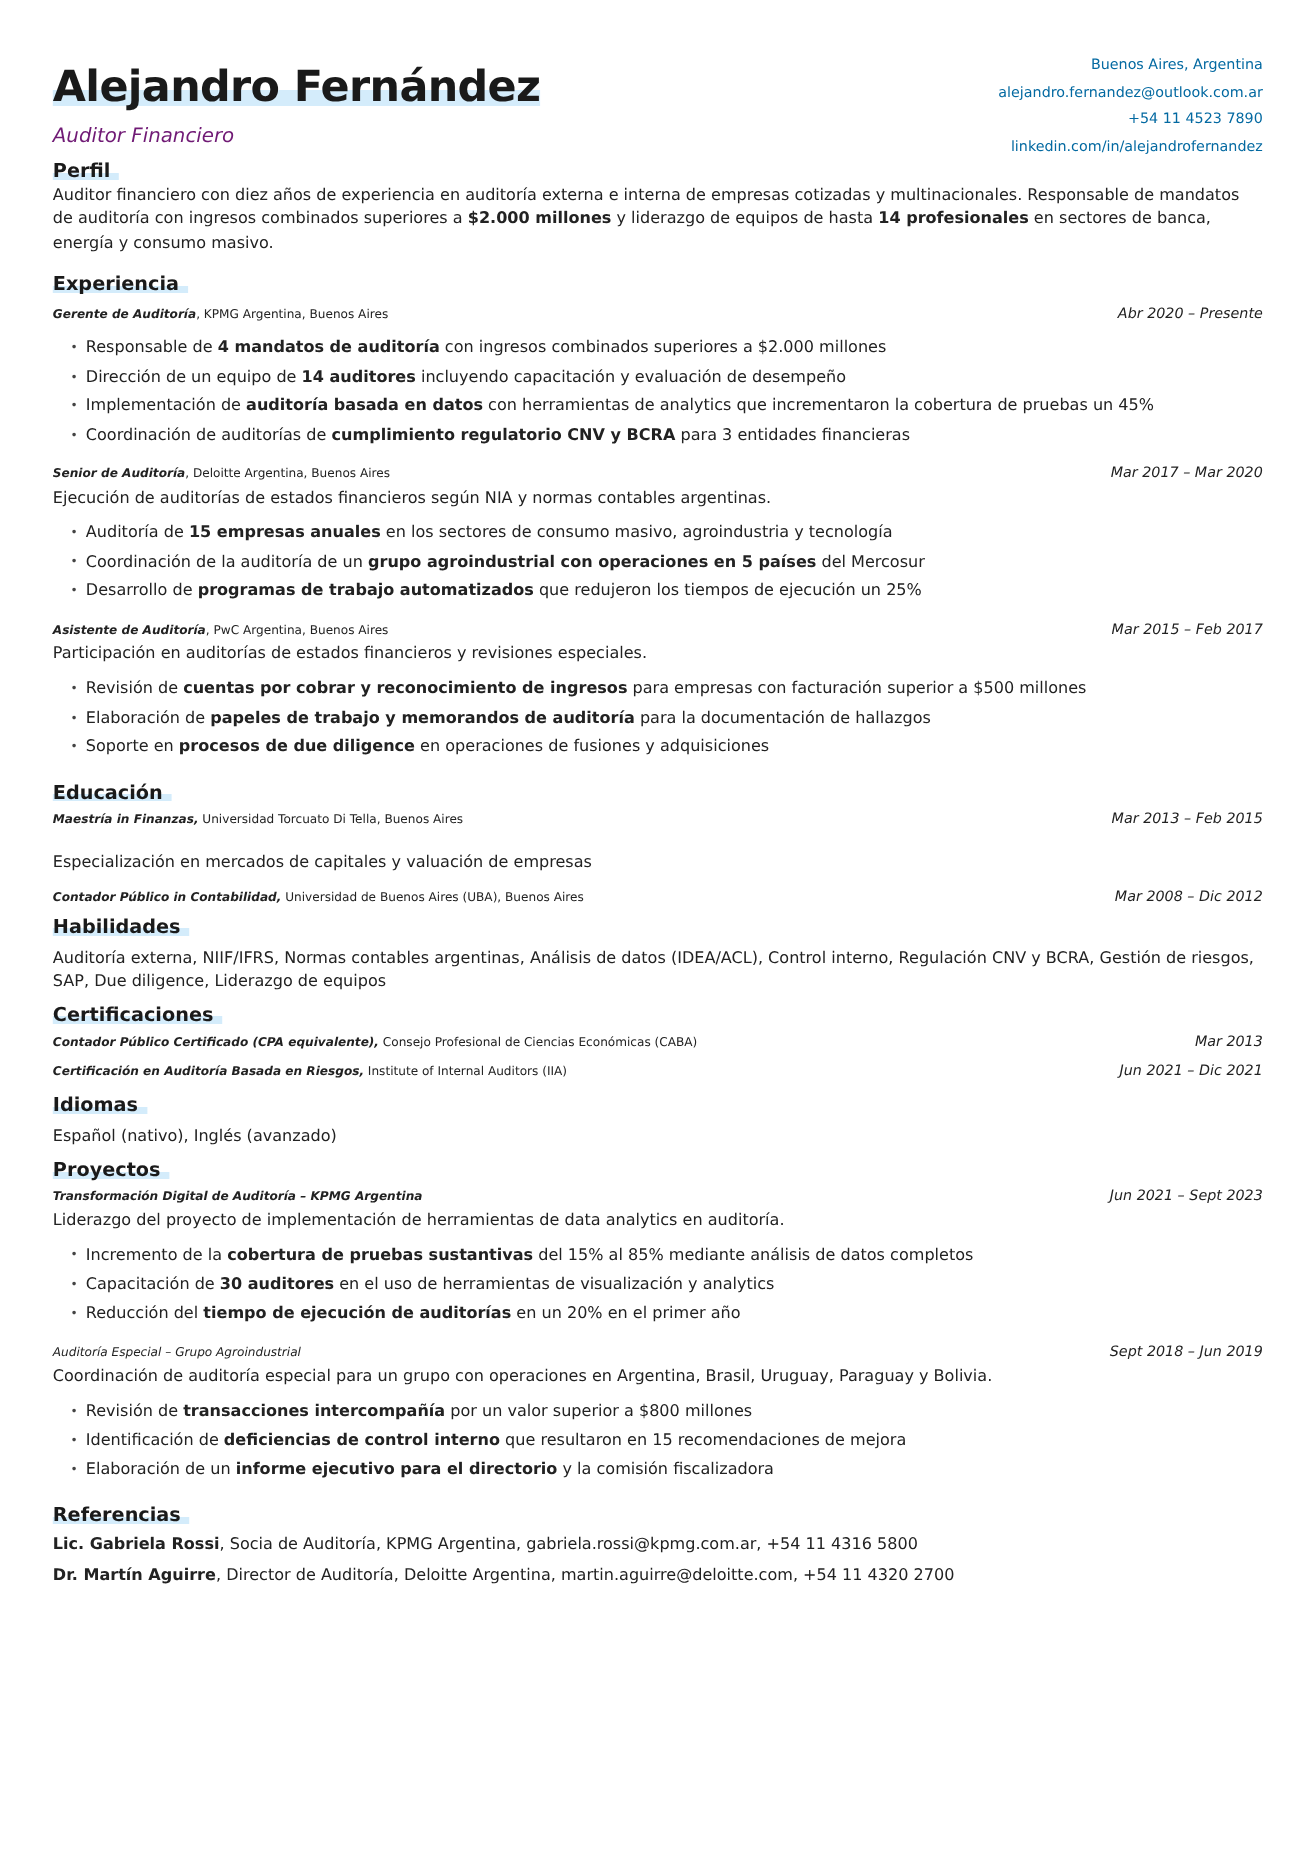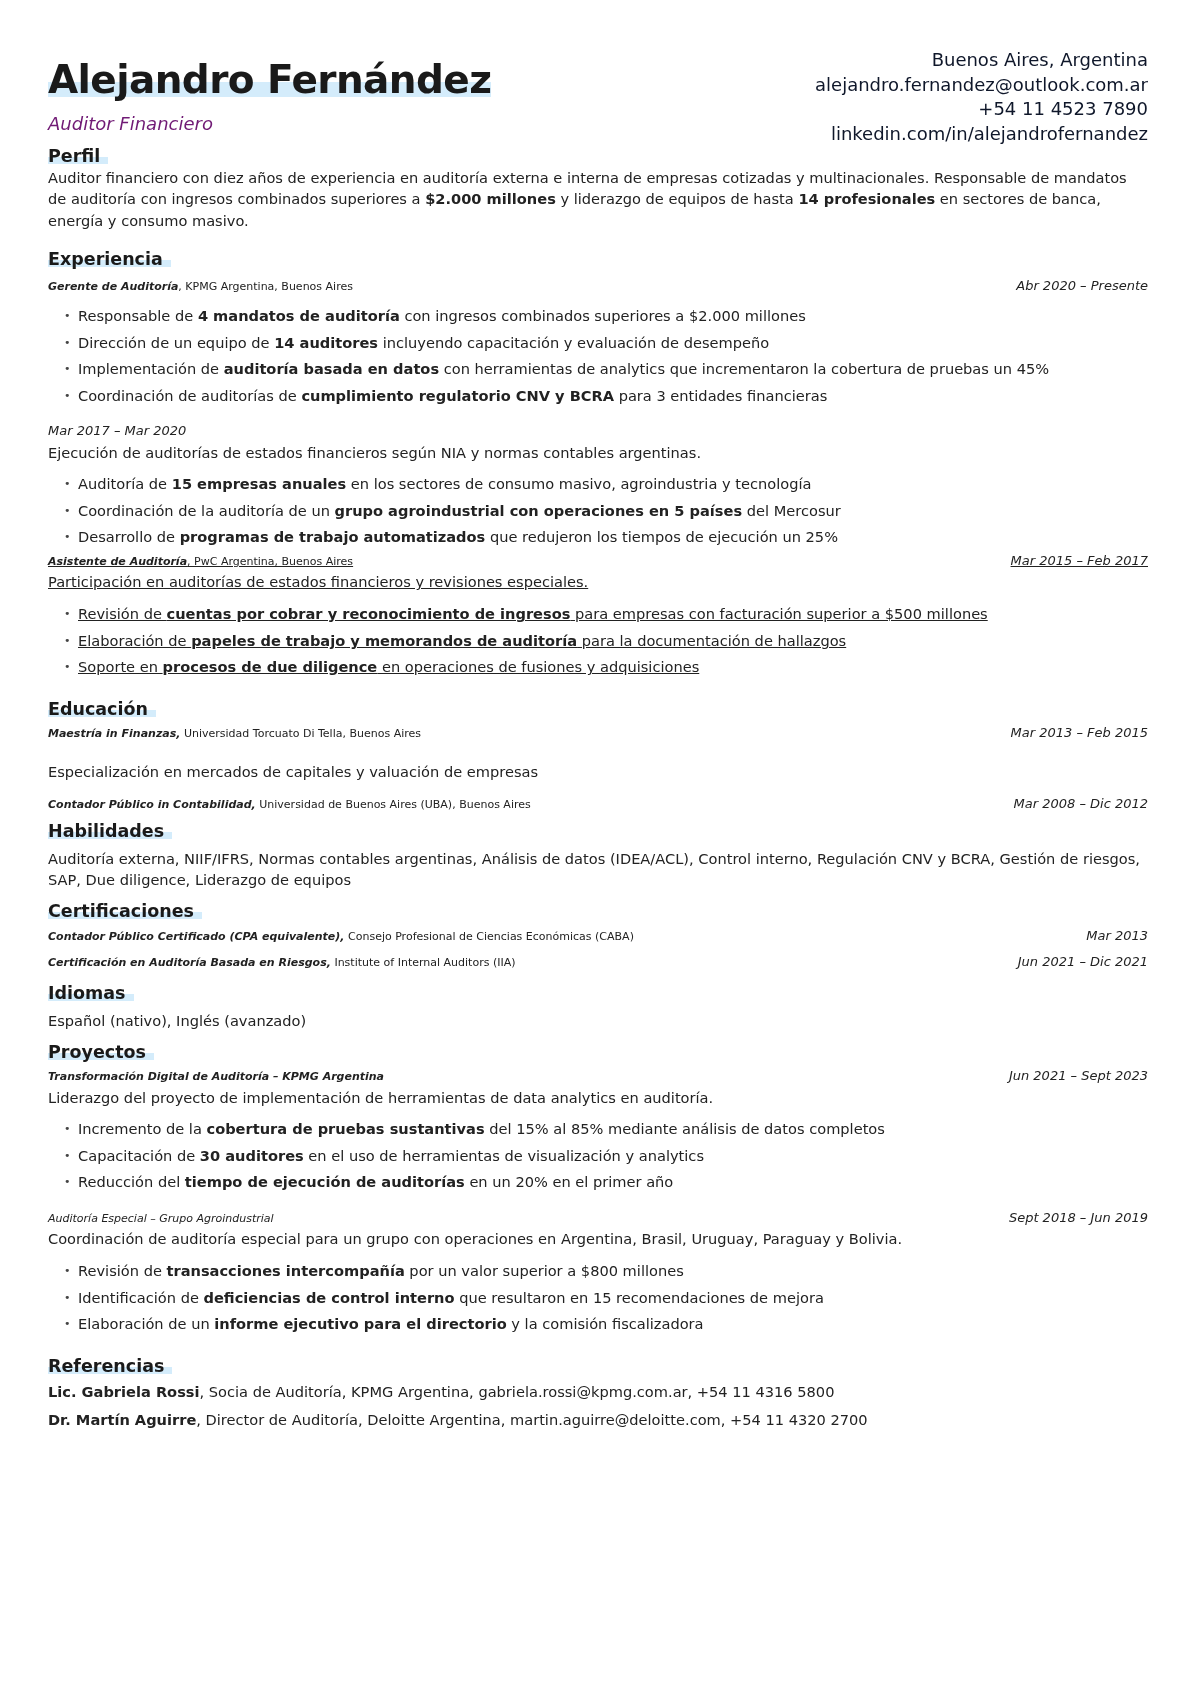--- a/index.html
+++ b/index.html
@@ -27,21 +27,21 @@
       font-size: 39px; font-weight: bold; color: #1a1a1a;
       letter-spacing: -0.6px; line-height: 1.05;
     }
     .name .hl { padding-right: 0; }
     .title {
       position: absolute; left: 0; top: 62px;
       font-size: 18px; font-style: italic; color: #701a75;
     }
     .contact {
       position: absolute; right: 0; top: 0;
-      text-align: right; font-size: 18px; line-height: 24.5px; color: #0f172a;
+      text-align: right; font-size: 13px; line-height: 24.5px; color: #0369a1;
     }
     .section { margin-top: 0; }
     .sec-h {
       font-size: 17.5px; font-weight: bold; color: #1a1a1a;
       line-height: 1.4; display: inline-block;
     }
     .entry-line {
       display: flex; justify-content: space-between; align-items: baseline;
     }
     .entry-title { font-size: 11px; }
@@ -91,31 +91,32 @@
       <ul class="bullets">
         <li><span>Responsable de </span><b>4 mandatos de auditoría</b><span> con ingresos combinados superiores a $2.000 millones</span></li>
         <li><span>Dirección de un equipo de </span><b>14 auditores</b><span> incluyendo capacitación y evaluación de desempeño</span></li>
         <li><span>Implementación de </span><b>auditoría basada en datos</b><span> con herramientas de analytics que incrementaron la cobertura de pruebas un 45%</span></li>
         <li><span>Coordinación de auditorías de </span><b>cumplimiento regulatorio CNV y BCRA</b><span> para 3 entidades financieras</span></li>
       </ul>
     </div>
 
     <div class="entry" style="margin-top:12px;">
       <div class="entry-line">
+        <span class="entry-title"><span class="role">Senior de Auditoría</span><span>, Deloitte Argentina, Buenos Aires</span></span>
         <span class="date">Mar 2017 – Mar 2020</span>
       </div>
       <p style="margin-top:1px;">Ejecución de auditorías de estados financieros según NIA y normas contables argentinas.</p>
       <ul class="bullets">
         <li><span>Auditoría de </span><b>15 empresas anuales</b><span> en los sectores de consumo masivo, agroindustria y tecnología</span></li>
         <li><span>Coordinación de la auditoría de un </span><b>grupo agroindustrial con operaciones en 5 países</b><span> del Mercosur</span></li>
         <li><span>Desarrollo de </span><b>programas de trabajo automatizados</b><span> que redujeron los tiempos de ejecución un 25%</span></li>
       </ul>
     </div>
 
-    <div class="entry" style="text-decoration:underline;">
+    <div class="entry" style="margin-top:12px;">
       <div class="entry-line">
         <span class="entry-title"><span class="role">Asistente de Auditoría</span><span>, PwC Argentina, Buenos Aires</span></span>
         <span class="date">Mar 2015 – Feb 2017</span>
       </div>
       <p style="margin-top:1px;">Participación en auditorías de estados financieros y revisiones especiales.</p>
       <ul class="bullets">
         <li><span>Revisión de </span><b>cuentas por cobrar y reconocimiento de ingresos</b><span> para empresas con facturación superior a $500 millones</span></li>
         <li><span>Elaboración de </span><b>papeles de trabajo y memorandos de auditoría</b><span> para la documentación de hallazgos</span></li>
         <li><span>Soporte en </span><b>procesos de due diligence</b><span> en operaciones de fusiones y adquisiciones</span></li>
       </ul>

